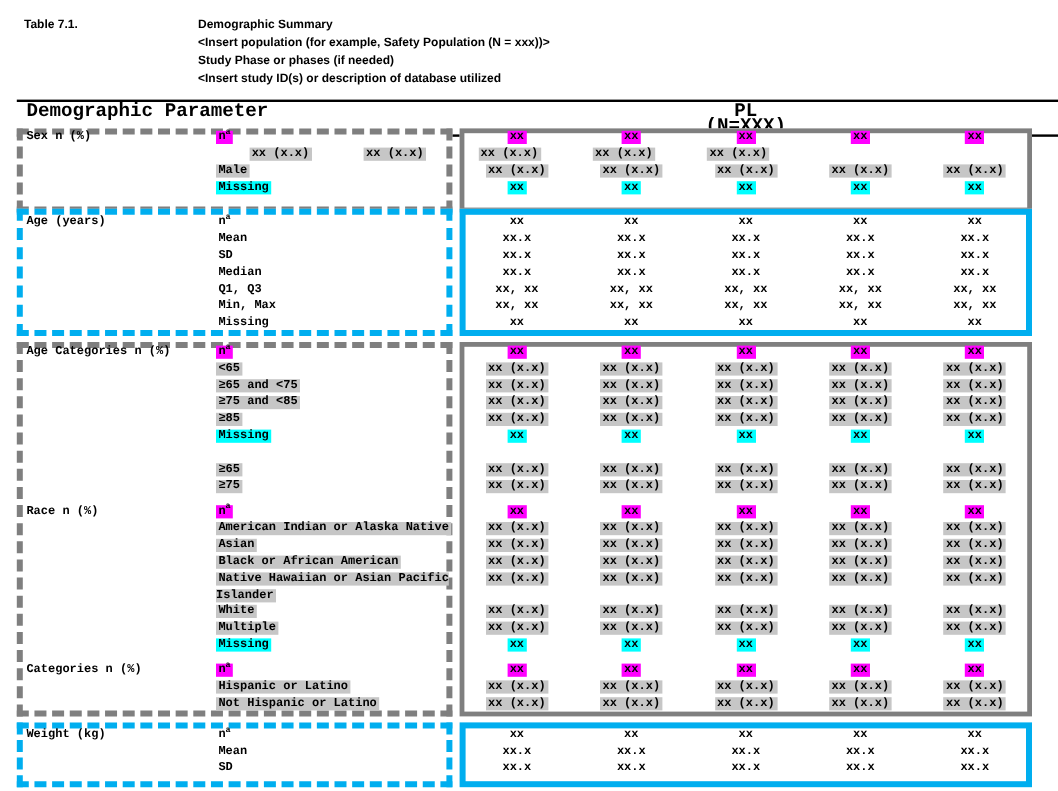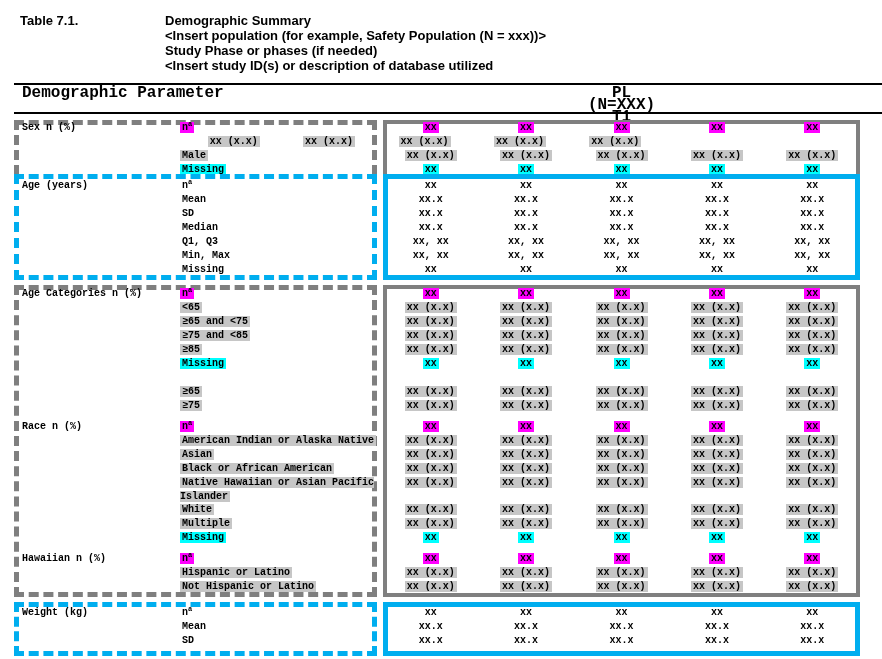--- a/index.html
+++ b/index.html
@@ -1,20 +1,20 @@
 <!DOCTYPE html>
 <html style="--magenta-hl: #FF00FF; --cyan-hl: #00FFFF; --gray-hl: #C6C6C6; --gray-border: #7F7F7F; --cyan-border: #00AEEF; --rule: #000000;"><head>
 <meta charset="utf-8">
 <style>
   html,body{margin:0;padding:0;background:#fff;}
   .page{position:relative;width:882px;height:659px;background:#fff;overflow:hidden;
         font-family:"Liberation Mono","DejaVu Sans Mono",monospace;font-weight:bold;color:#000;}
   
   .titleblock{position:absolute;left:20px;top:13px;display:flex;
-              font-family:"Liberation Sans","DejaVu Sans",sans-serif;font-weight:bold;font-size:13px;line-height:15px;}
+              font-family:"Liberation Sans","DejaVu Sans",sans-serif;font-weight:bold;font-size:10px;line-height:15px;}
   .tnum{width:145px;}
   .tlines div{white-space:nowrap;}
   
   .toprule{position:absolute;left:14px;top:83px;width:868px;height:2px;background:var(--rule);}
   .headrule{position:absolute;left:14px;top:112px;width:868px;height:2px;background:var(--rule);z-index:0;}
   
   .header{position:absolute;left:14px;top:87px;width:846px;display:flex;font-size:16px;line-height:12px;}
   .phead{width:363px;padding-left:8px;box-sizing:border-box;}
   .hcols{width:477px;margin-left:6px;display:flex;flex-direction:column;}
   .hcol{flex:1;text-align:center;}
@@ -80,21 +80,21 @@
         <div class="hcol">
           <div class="hlab">Total</div>
           <div class="hsub">(N=XXX)</div>
         </div>
       </div>
   </div>
 
   <div class="headrule"></div>
 
   <div id="groups">
-      <div class="group gray" style="top: 120px; height: 70px;">
+      <div class="group gray" style="top: 107px; height: 70px;">
         <div class="labelbox"></div>
         <div class="databox"></div>
         <div class="rows" style="padding-top: 1px;">
           <div class="sec">
             <div class="row">
               <div class="c-sec"><span>Sex n (%)</span></div>
               <div class="c-lab"><span class="hl hl-magenta">n<sup>a</sup></span></div>
               <div class="vals">
                 <div class="c-val"><span class="hl hl-magenta">xx</span></div>
                 <div class="c-val"><span class="hl hl-magenta">xx</span></div>
@@ -413,21 +413,21 @@
                 <div class="c-val"><span class="hl hl-cyan">xx</span></div>
                 <div class="c-val"><span class="hl hl-cyan">xx</span></div>
                 <div class="c-val"><span class="hl hl-cyan">xx</span></div>
                 <div class="c-val"><span class="hl hl-cyan">xx</span></div>
                 <div class="c-val"><span class="hl hl-cyan">xx</span></div>
               </div>
             </div>
           </div>
           <div class="sec gap">
             <div class="row">
-              <div class="c-sec"><span>Hawaiian n (%)</span></div>
+              <div class="c-sec"><span>Categories n (%)</span></div>
               <div class="c-lab"><span class="hl hl-magenta">n<sup>a</sup></span></div>
               <div class="vals">
                 <div class="c-val"><span class="hl hl-magenta">xx</span></div>
                 <div class="c-val"><span class="hl hl-magenta">xx</span></div>
                 <div class="c-val"><span class="hl hl-magenta">xx</span></div>
                 <div class="c-val"><span class="hl hl-magenta">xx</span></div>
                 <div class="c-val"><span class="hl hl-magenta">xx</span></div>
               </div>
             </div>
             <div class="row">

